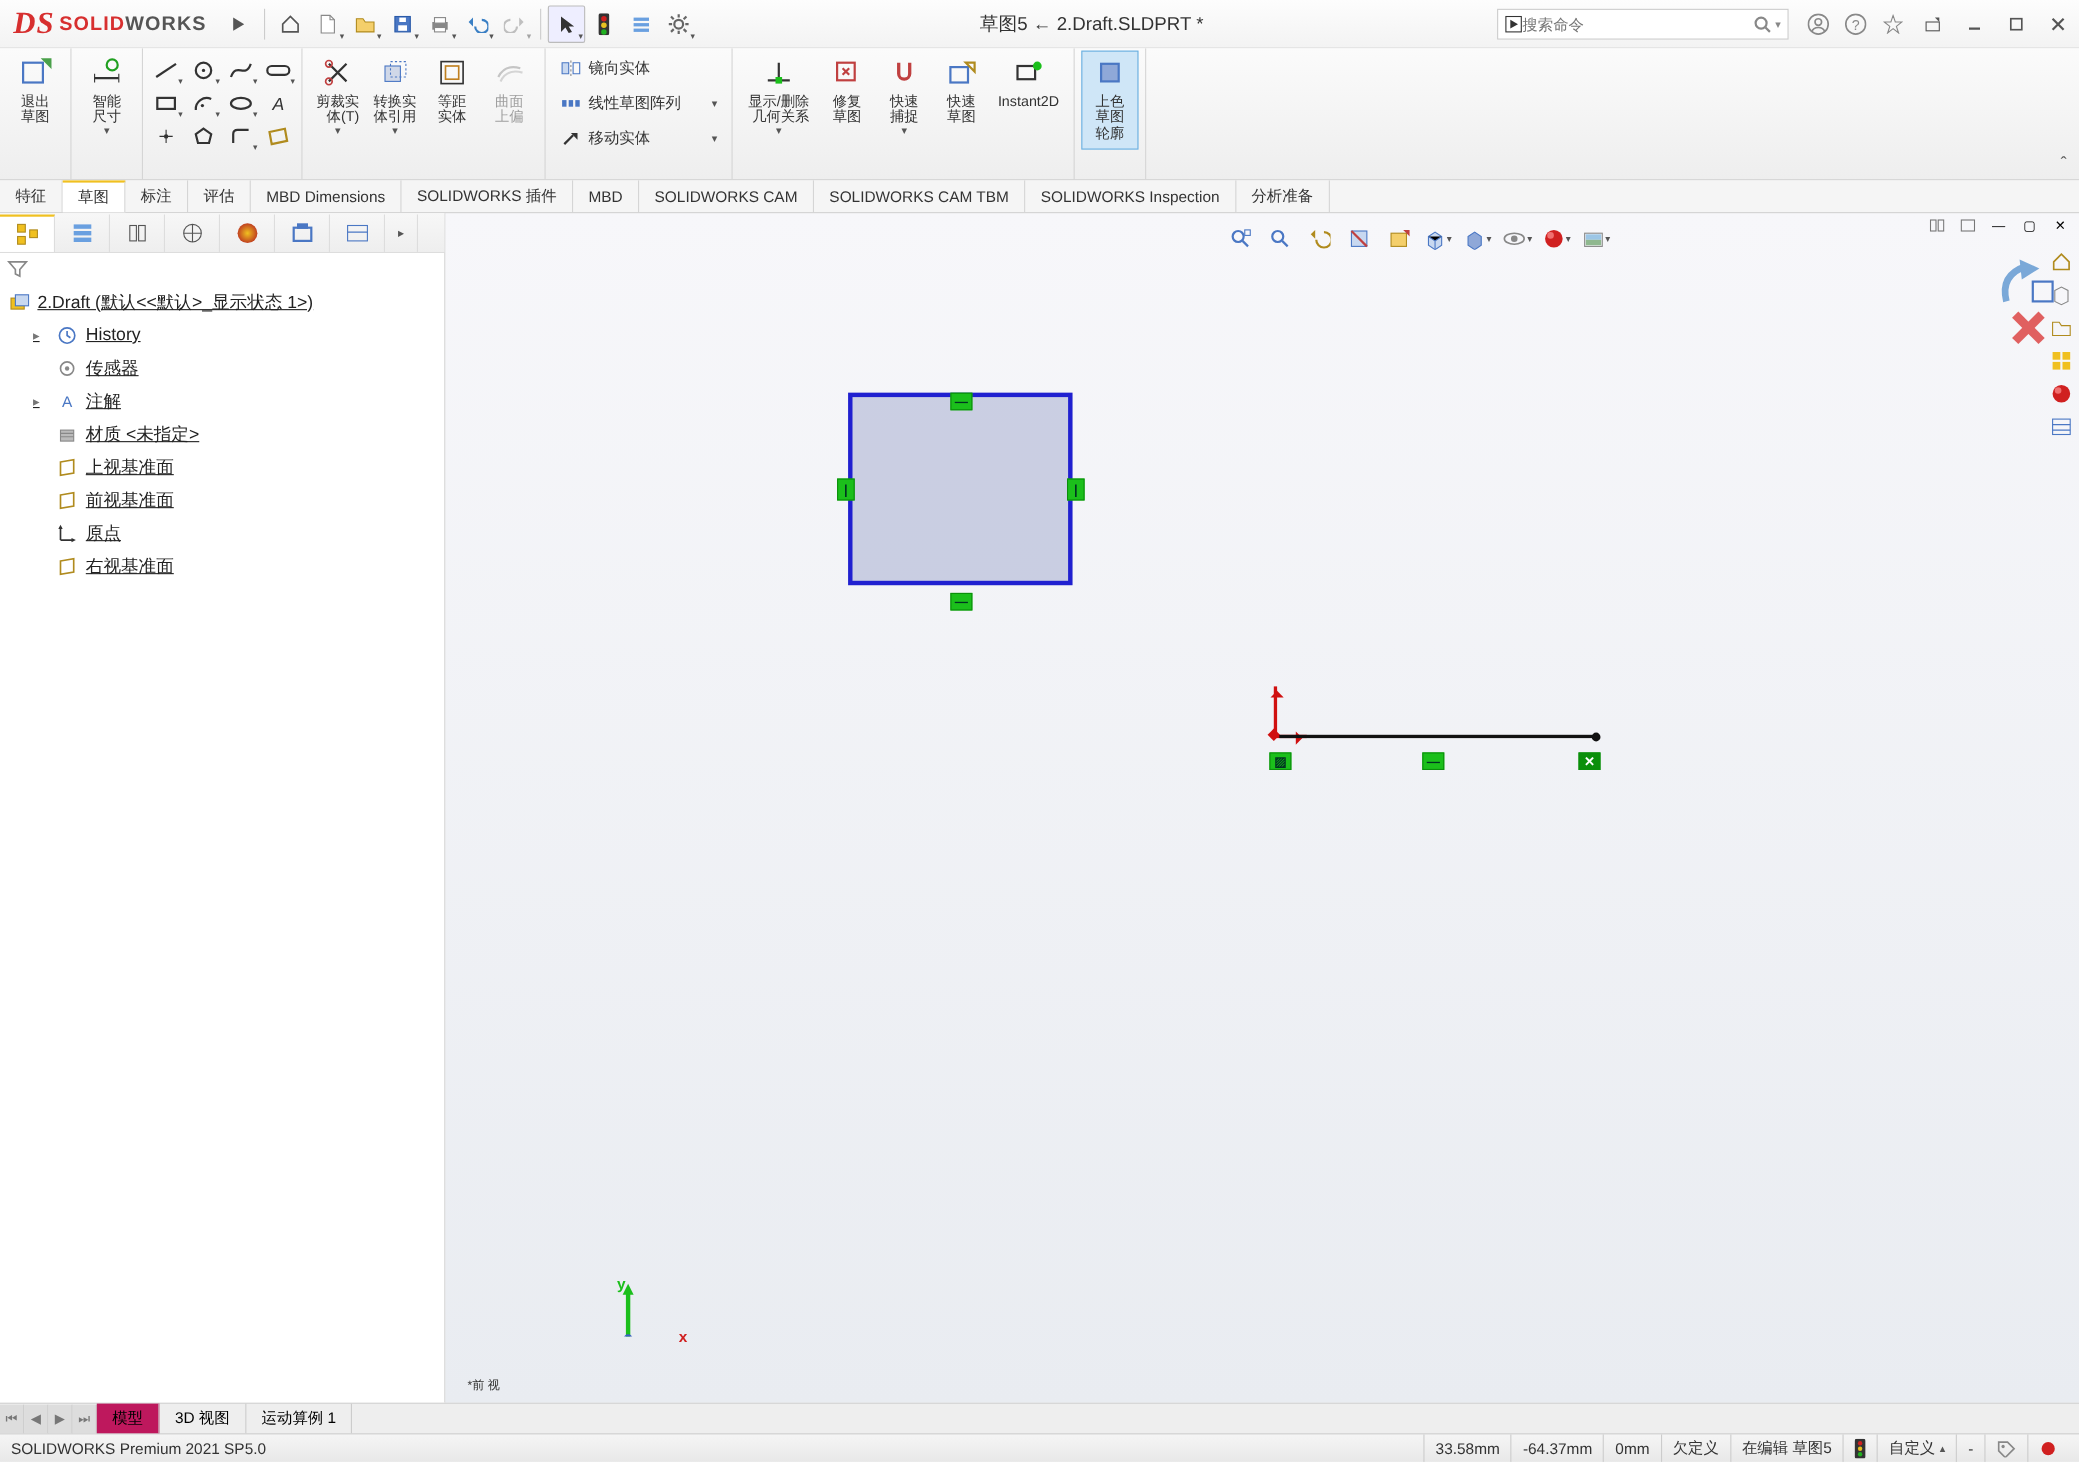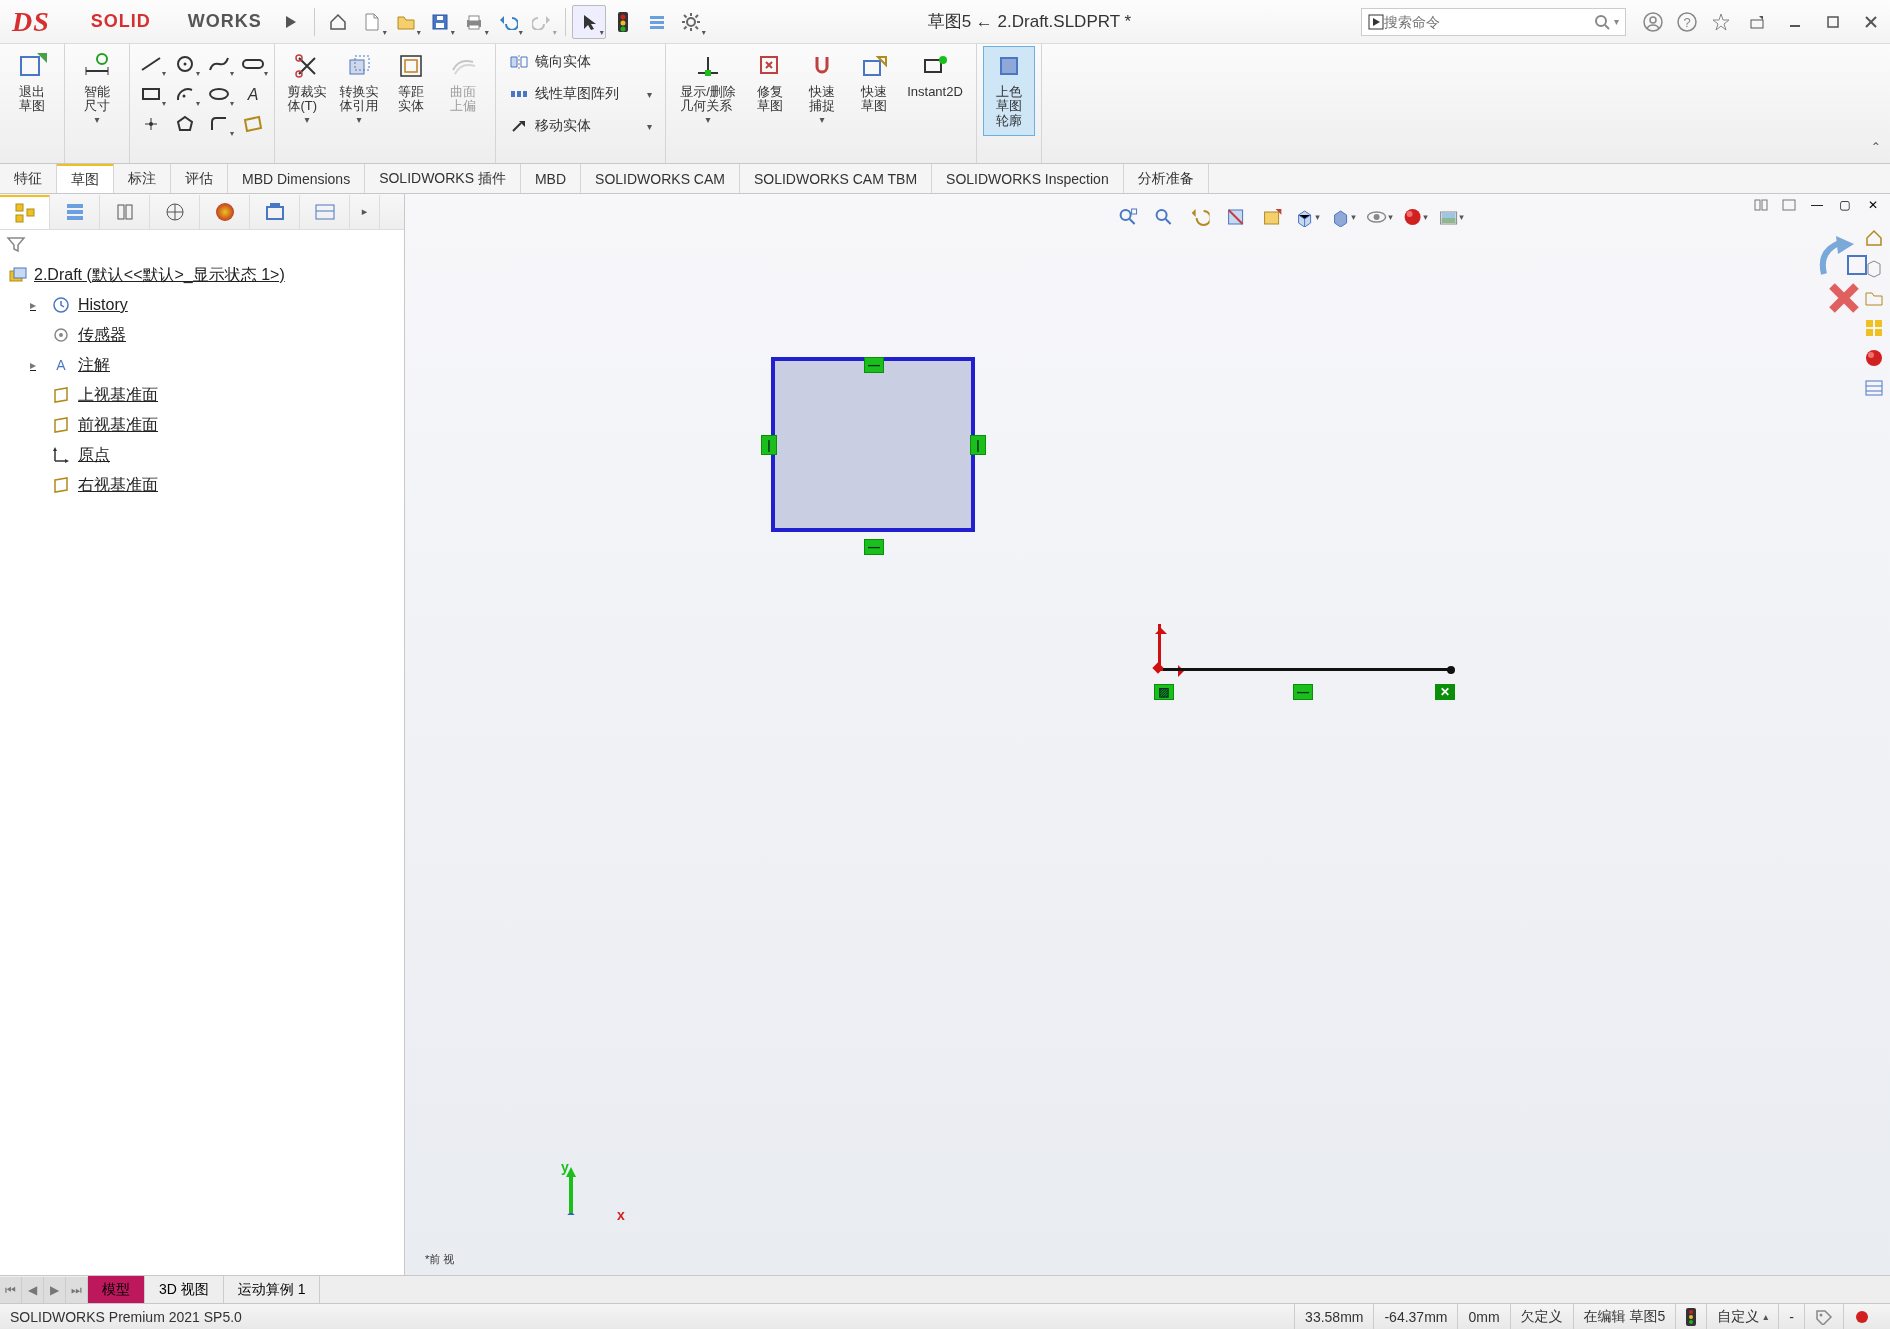--- a/index.html
+++ b/index.html
@@ -1,33 +1,33 @@
 <!DOCTYPE html>
 <html><head>
 <meta charset="utf-8">
 <style>
 * { box-sizing: border-box; margin: 0; padding: 0; font-family: "Microsoft YaHei", Arial, sans-serif; }
 html, body { width: 1890px; height: 1329px; overflow: hidden; background: #fff; }
 .titlebar { height: 44px; display: flex; align-items: center; background: linear-gradient(#fdfdfd,#f3f3f3); border-bottom: 1px solid #dcdcdc; }
-.logo { display: flex; align-items: center; padding: 0 12px; font-weight: bold; letter-spacing: 1px; gap: 37px; }
+.logo { display: flex; align-items: center; padding: 0 12px; font-weight: bold; letter-spacing: 1px; }
 .logo .ds { font-style: italic; color: #d72f2f; font-size: 28px; margin-right: 4px; font-family: Georgia, serif; }
 .logo .solid { color: #d72f2f; font-size: 18px; }
 .logo .works { color: #555; font-size: 18px; }
 .tb-sep { width: 1px; height: 28px; background: #ccc; margin: 0 6px; }
 .tb-btn { width: 34px; height: 34px; display: flex; align-items: center; justify-content: center; border: 1px solid transparent; border-radius: 2px; cursor: pointer; position: relative; }
 .tb-btn .dd { position: absolute; right: 1px; bottom: 1px; font-size: 8px; color: #555; }
 .title-center { flex: 1; display: flex; justify-content: center; align-items: center; color: #333; font-size: 17px; }
 .search-wrap { display: flex; align-items: center; border: 1px solid #ccc; background: #fff; height: 28px; padding: 0 6px; margin: 0 10px; }
 .search-wrap input { border: none; outline: none; width: 210px; font-size: 14px; color: #777; }
 .win-ctrl { display: flex; align-items: center; margin-left: auto; }
 .win-ctrl .tb-btn { width: 38px; height: 30px; }
 
 .ribbon { height: 120px; border-bottom: 1px solid #c8c8c8; background: linear-gradient(#fbfbfb,#eee); display: flex; }
 .rib-group { display: flex; flex-direction: column; align-items: center; border-right: 1px solid #d5d5d5; padding: 2px 6px 0 6px; }
-.rib-big { display: flex; flex-direction: column; align-items: center; justify-content: flex-start; width: 52px; height: 90px; font-size: 13px; color: #333; text-align: left; cursor: pointer; padding-top: 2px; border: 1px solid transparent; line-height: 1.1; }
+.rib-big { display: flex; flex-direction: column; align-items: center; justify-content: flex-start; width: 52px; height: 90px; font-size: 13px; color: #333; text-align: right; cursor: pointer; padding-top: 2px; border: 1px solid transparent; line-height: 1.1; }
 .rib-big.active { background: #cfe6f7; border: 1px solid #6bb0e0; }
 .rib-icon { width: 34px; height: 34px; display: flex; align-items: center; justify-content: center; margin-bottom: 2px; }
 .rib-rows { display: flex; flex-direction: column; gap: 2px; height: 96px; justify-content: center; }
 .rib-row { display: flex; gap: 4px; }
 .rib-sm { width: 30px; height: 28px; display: flex; align-items: center; justify-content: center; border: 1px solid transparent; cursor: pointer; position: relative; }
 .rib-sm .dd { position: absolute; right: -1px; bottom: -1px; font-size: 8px; color: #555; }
 .rib-textcmd { display: flex; align-items: center; gap: 6px; height: 30px; font-size: 14px; color: #333; padding: 0 6px; cursor: pointer; border: 1px solid transparent; }
 .rib-collapse { margin-left: auto; width: 28px; display: flex; align-items: flex-end; justify-content: center; padding-bottom: 4px; color: #555; cursor: pointer; }
 
 .tabs { height: 30px; background: #f5f5f5; border-bottom: 1px solid #c8c8c8; display: flex; align-items: stretch; }
@@ -610,20 +610,31 @@
           <span>传感器</span>
         </div>
       <div class="tree-item tree-child">
           <span class="expander">▸</span>
           <span class="ticon">
             <svg width="18" height="18">
               <text x="9" y="14" text-anchor="middle" font-size="14" fill="#4a77c4">A</text>
             </svg>
           </span>
           <span>注解</span>
+        </div>
+      <div class="tree-item tree-child">
+          <span class="expander"></span>
+          <span class="ticon">
+            <svg width="18" height="18">
+              <rect x="3" y="5" width="12" height="10" fill="#bbb" stroke="#888"></rect>
+              <line x1="3" y1="8" x2="15" y2="8" stroke="#888"></line>
+              <line x1="3" y1="11" x2="15" y2="11" stroke="#888"></line>
+            </svg>
+          </span>
+          <span>材质 &lt;未指定&gt;</span>
         </div>
       <div class="tree-item tree-child">
           <span class="expander"></span>
           <span class="ticon">
             <svg width="18" height="18">
               <path d="M3 4l12-2v12l-12 2z" fill="none" stroke="#b08b1e" stroke-width="1.5"></path>
             </svg>
           </span>
           <span>上视基准面</span>
         </div>

